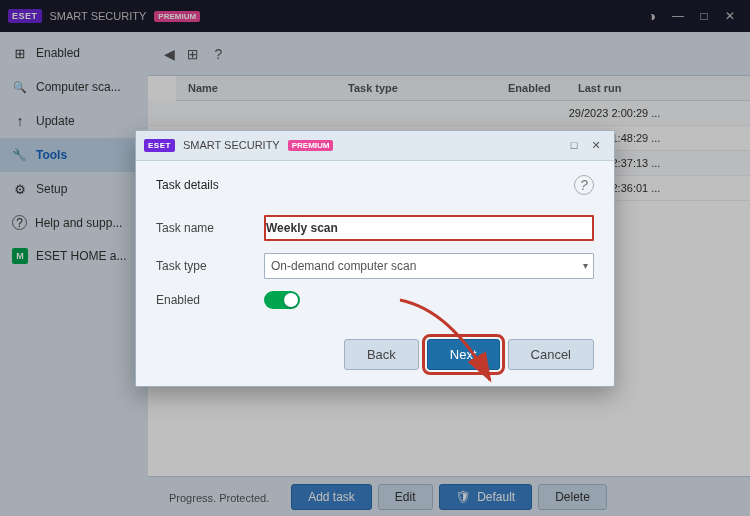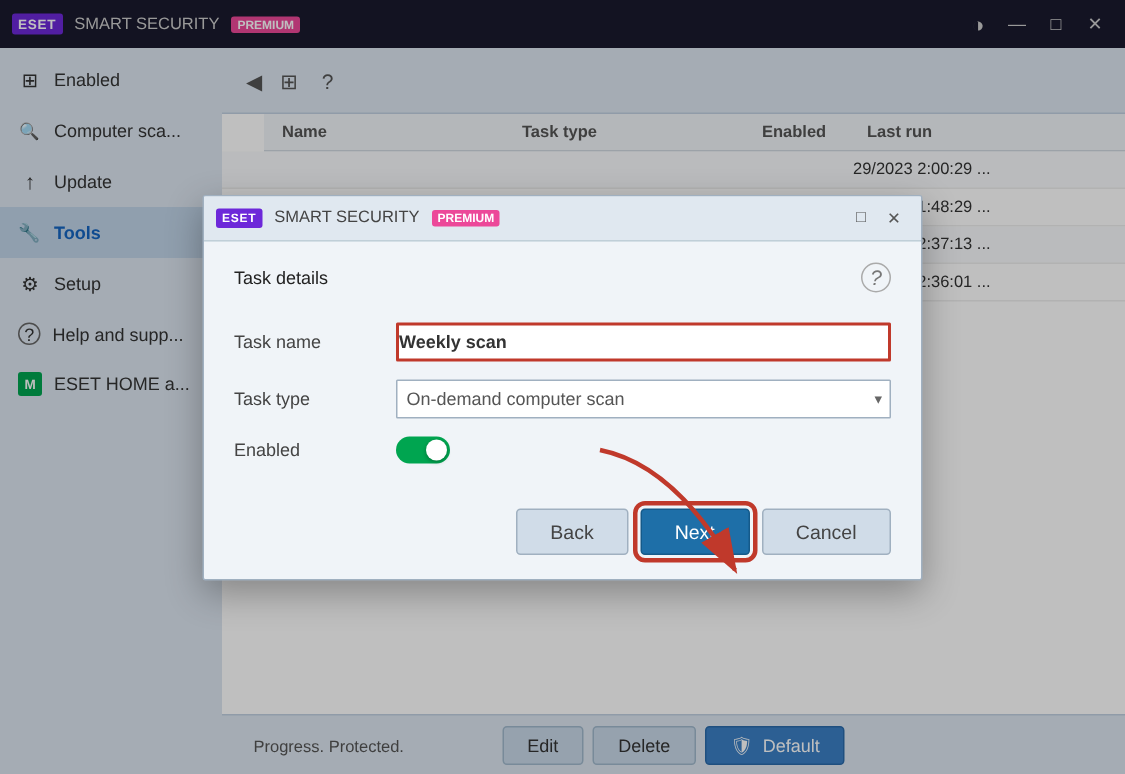--- a/index.html
+++ b/index.html
@@ -523,26 +523,27 @@
         </div>
         <div class="table-row">
           <span class="col-name"></span>
           <span class="col-type"></span>
           <span class="col-enabled"></span>
           <span class="col-lastrun">29/2023 2:36:01 ...</span>
         </div>
       </div>
 
       <div class="bottom-toolbar">
+        <button class="toolbar-btn primary">Add task</button>
         <button class="toolbar-btn">Edit</button>
-        <button class="toolbar-btn">Delete</button>
         <button class="toolbar-btn primary">
           <span style="margin-right:3px;">🛡</span>
           <span>Default</span>
         </button>
+        <button class="toolbar-btn">Delete</button>
       </div>
 
     </div>
   </div>
 
   <span class="status-text">Progress. Protected.</span>
 
 </div>
 
 <div class="watermark">Nodmarkets</div>

